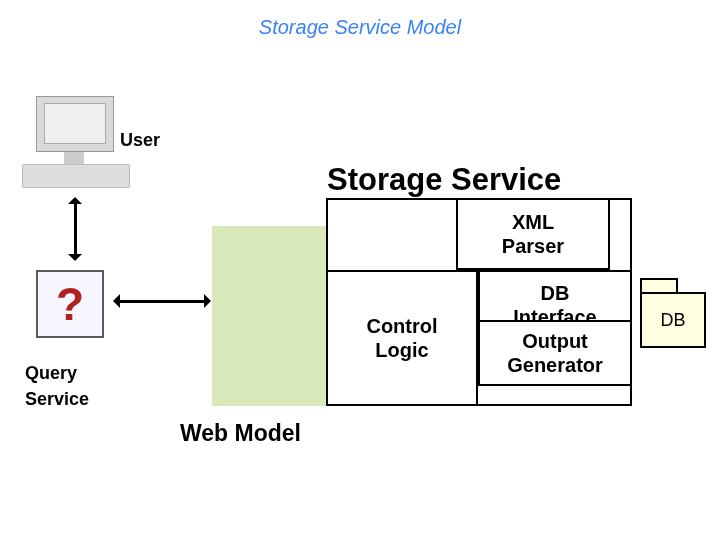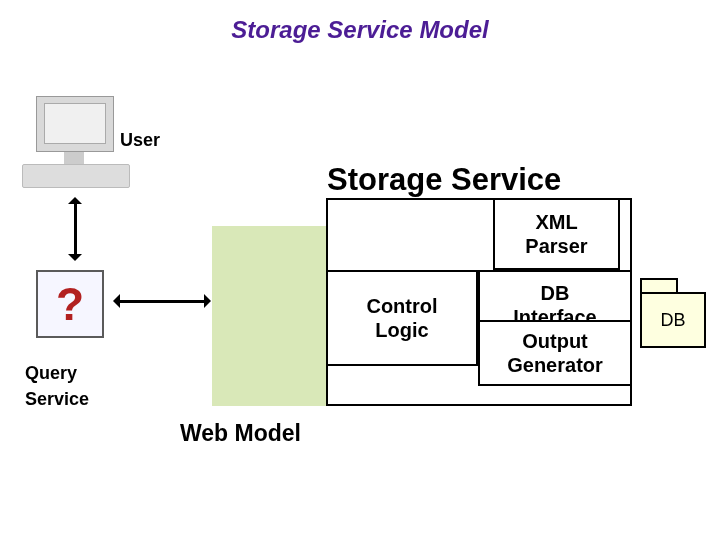--- a/index.html
+++ b/index.html
@@ -1,34 +1,34 @@
 <!DOCTYPE html>
 <html><head>
 <meta charset="utf-8">
 <style>
   html,body{margin:0;padding:0}
   body{width:720px;height:540px;font-family:Verdana,Geneva,sans-serif;position:relative;background:#fff}
-  .title{position:absolute;left:0;right:0;top:16px;text-align:center;color:#4c1d95;font-weight:bold;font-size:24px;font-style:italic}
+  .title{position:absolute;left:0;right:0;top:16px;text-align:center;color:#3b82f6;font-weight:normal;font-size:20px;font-style:italic}
   .lbl{position:absolute;font-weight:bold;color:#000}
   .user{left:120px;top:130px;font-size:18px}
   .storage{left:327px;top:162px;font-size:31px}
   .query{left:25px;top:360px;font-size:18px;line-height:26px}
   .webserver{left:180px;top:420px;font-size:23px}
   
   .monitor{position:absolute;left:36px;top:96px;width:76px;height:54px;background:#d9d9d9;border:1px solid #999}
   .screen{position:absolute;left:44px;top:103px;width:60px;height:39px;background:#f0f0f0;border:1px solid #aaa}
   .stand{position:absolute;left:64px;top:152px;width:20px;height:12px;background:#ccc}
   .base{position:absolute;left:22px;top:164px;width:106px;height:22px;background:#ddd;border:1px solid #bbb;border-radius:2px}
   
   .green{position:absolute;left:212px;top:226px;width:210px;height:180px;background:#d9e8b8}
   
   .svcbox{position:absolute;left:326px;top:198px;width:306px;height:208px;border:2px solid #000;background:#fff;box-sizing:border-box}
   .cell{position:absolute;border:2px solid #000;background:#fff;display:flex;align-items:center;justify-content:center;text-align:center;font-weight:bold;font-size:20px;line-height:24px;box-sizing:border-box}
-  .xml{left:493px;top:198px;width:127px;height:72px}
-  .ctrl{left:326px;top:270px;width:152px;height:96px}
+  .xml{left:456px;top:198px;width:154px;height:72px}
+  .ctrl{left:326px;top:270px;width:152px;height:136px}
   .dbi{left:478px;top:270px;width:154px;height:70px}
   .out{left:478px;top:320px;width:154px;height:66px}
   
   .dbfolder{position:absolute;left:640px;top:278px}
   .tab{width:34px;height:14px;border:2px solid #000;border-bottom:none;background:#feffe0}
   .body{width:62px;height:52px;border:2px solid #000;background:#feffe0;display:flex;align-items:center;justify-content:center;font-size:18px;margin-top:-2px}
   
   .qbox{position:absolute;left:36px;top:270px;width:64px;height:64px;border:2px solid #5a5a5a;background:#f6f6ff;display:flex;align-items:center;justify-content:center;color:#b22020;font-weight:bold;font-size:46px}
   
   .varrow{position:absolute;width:3px;background:#000}

